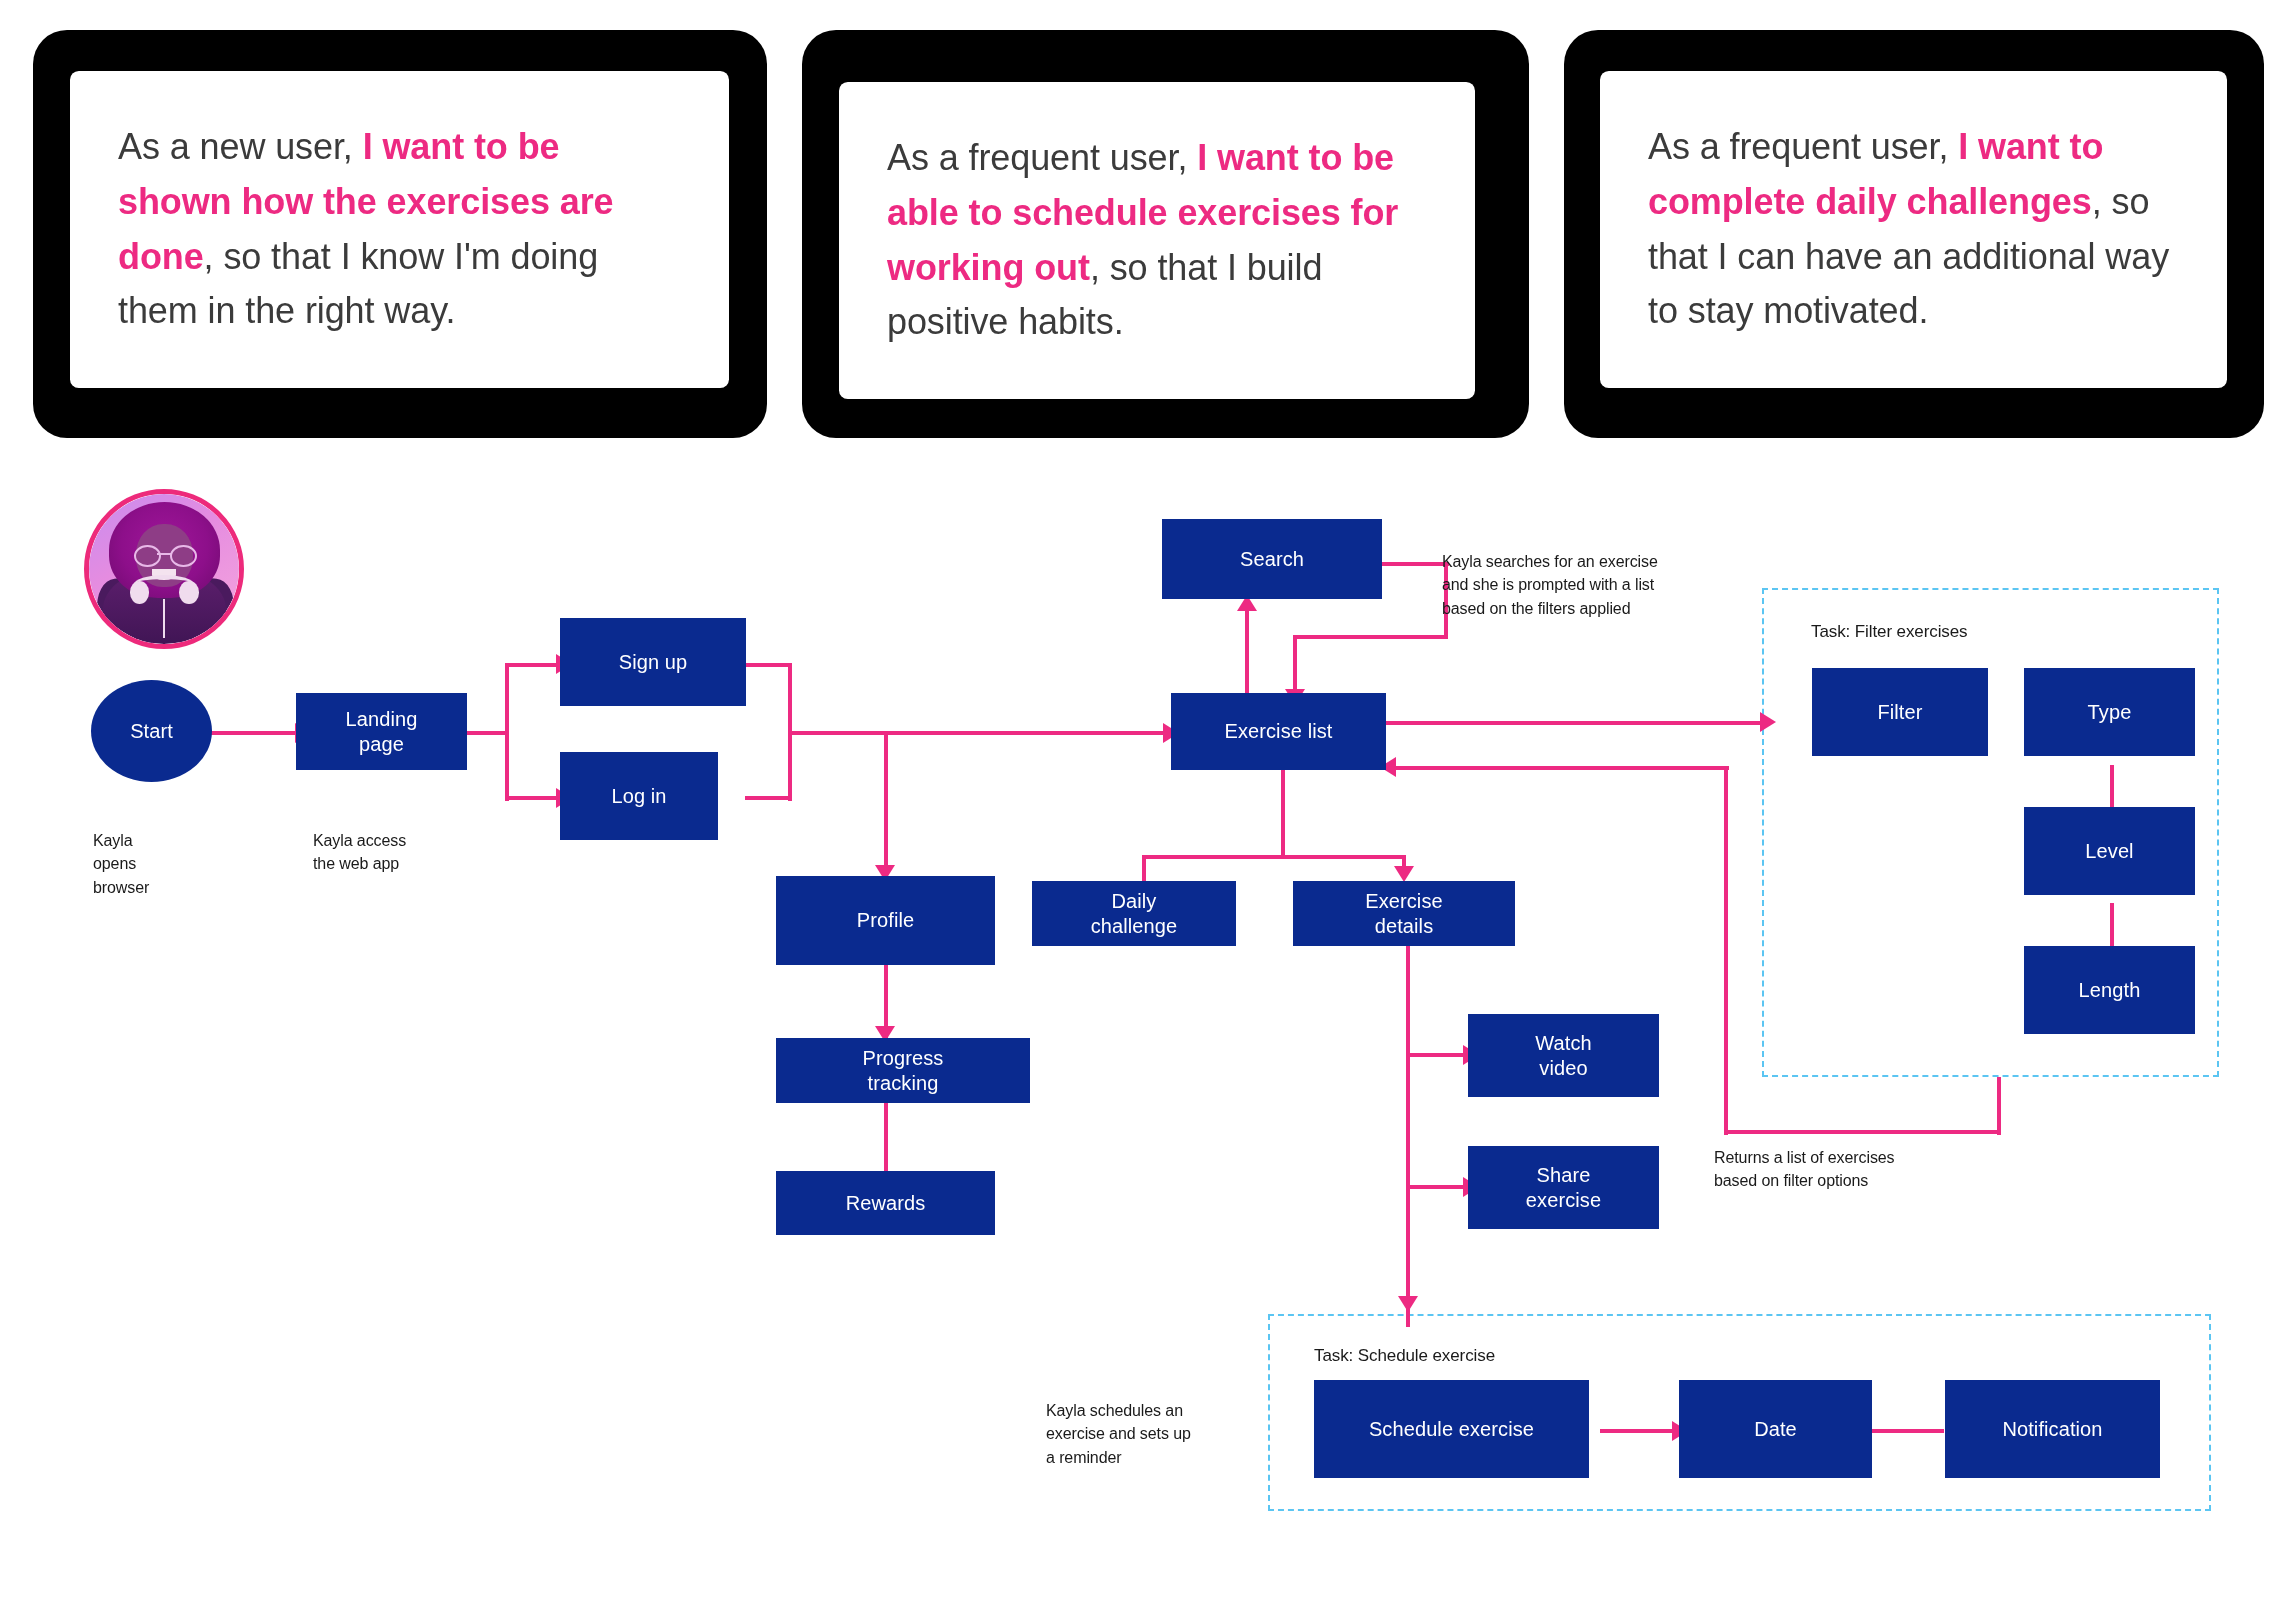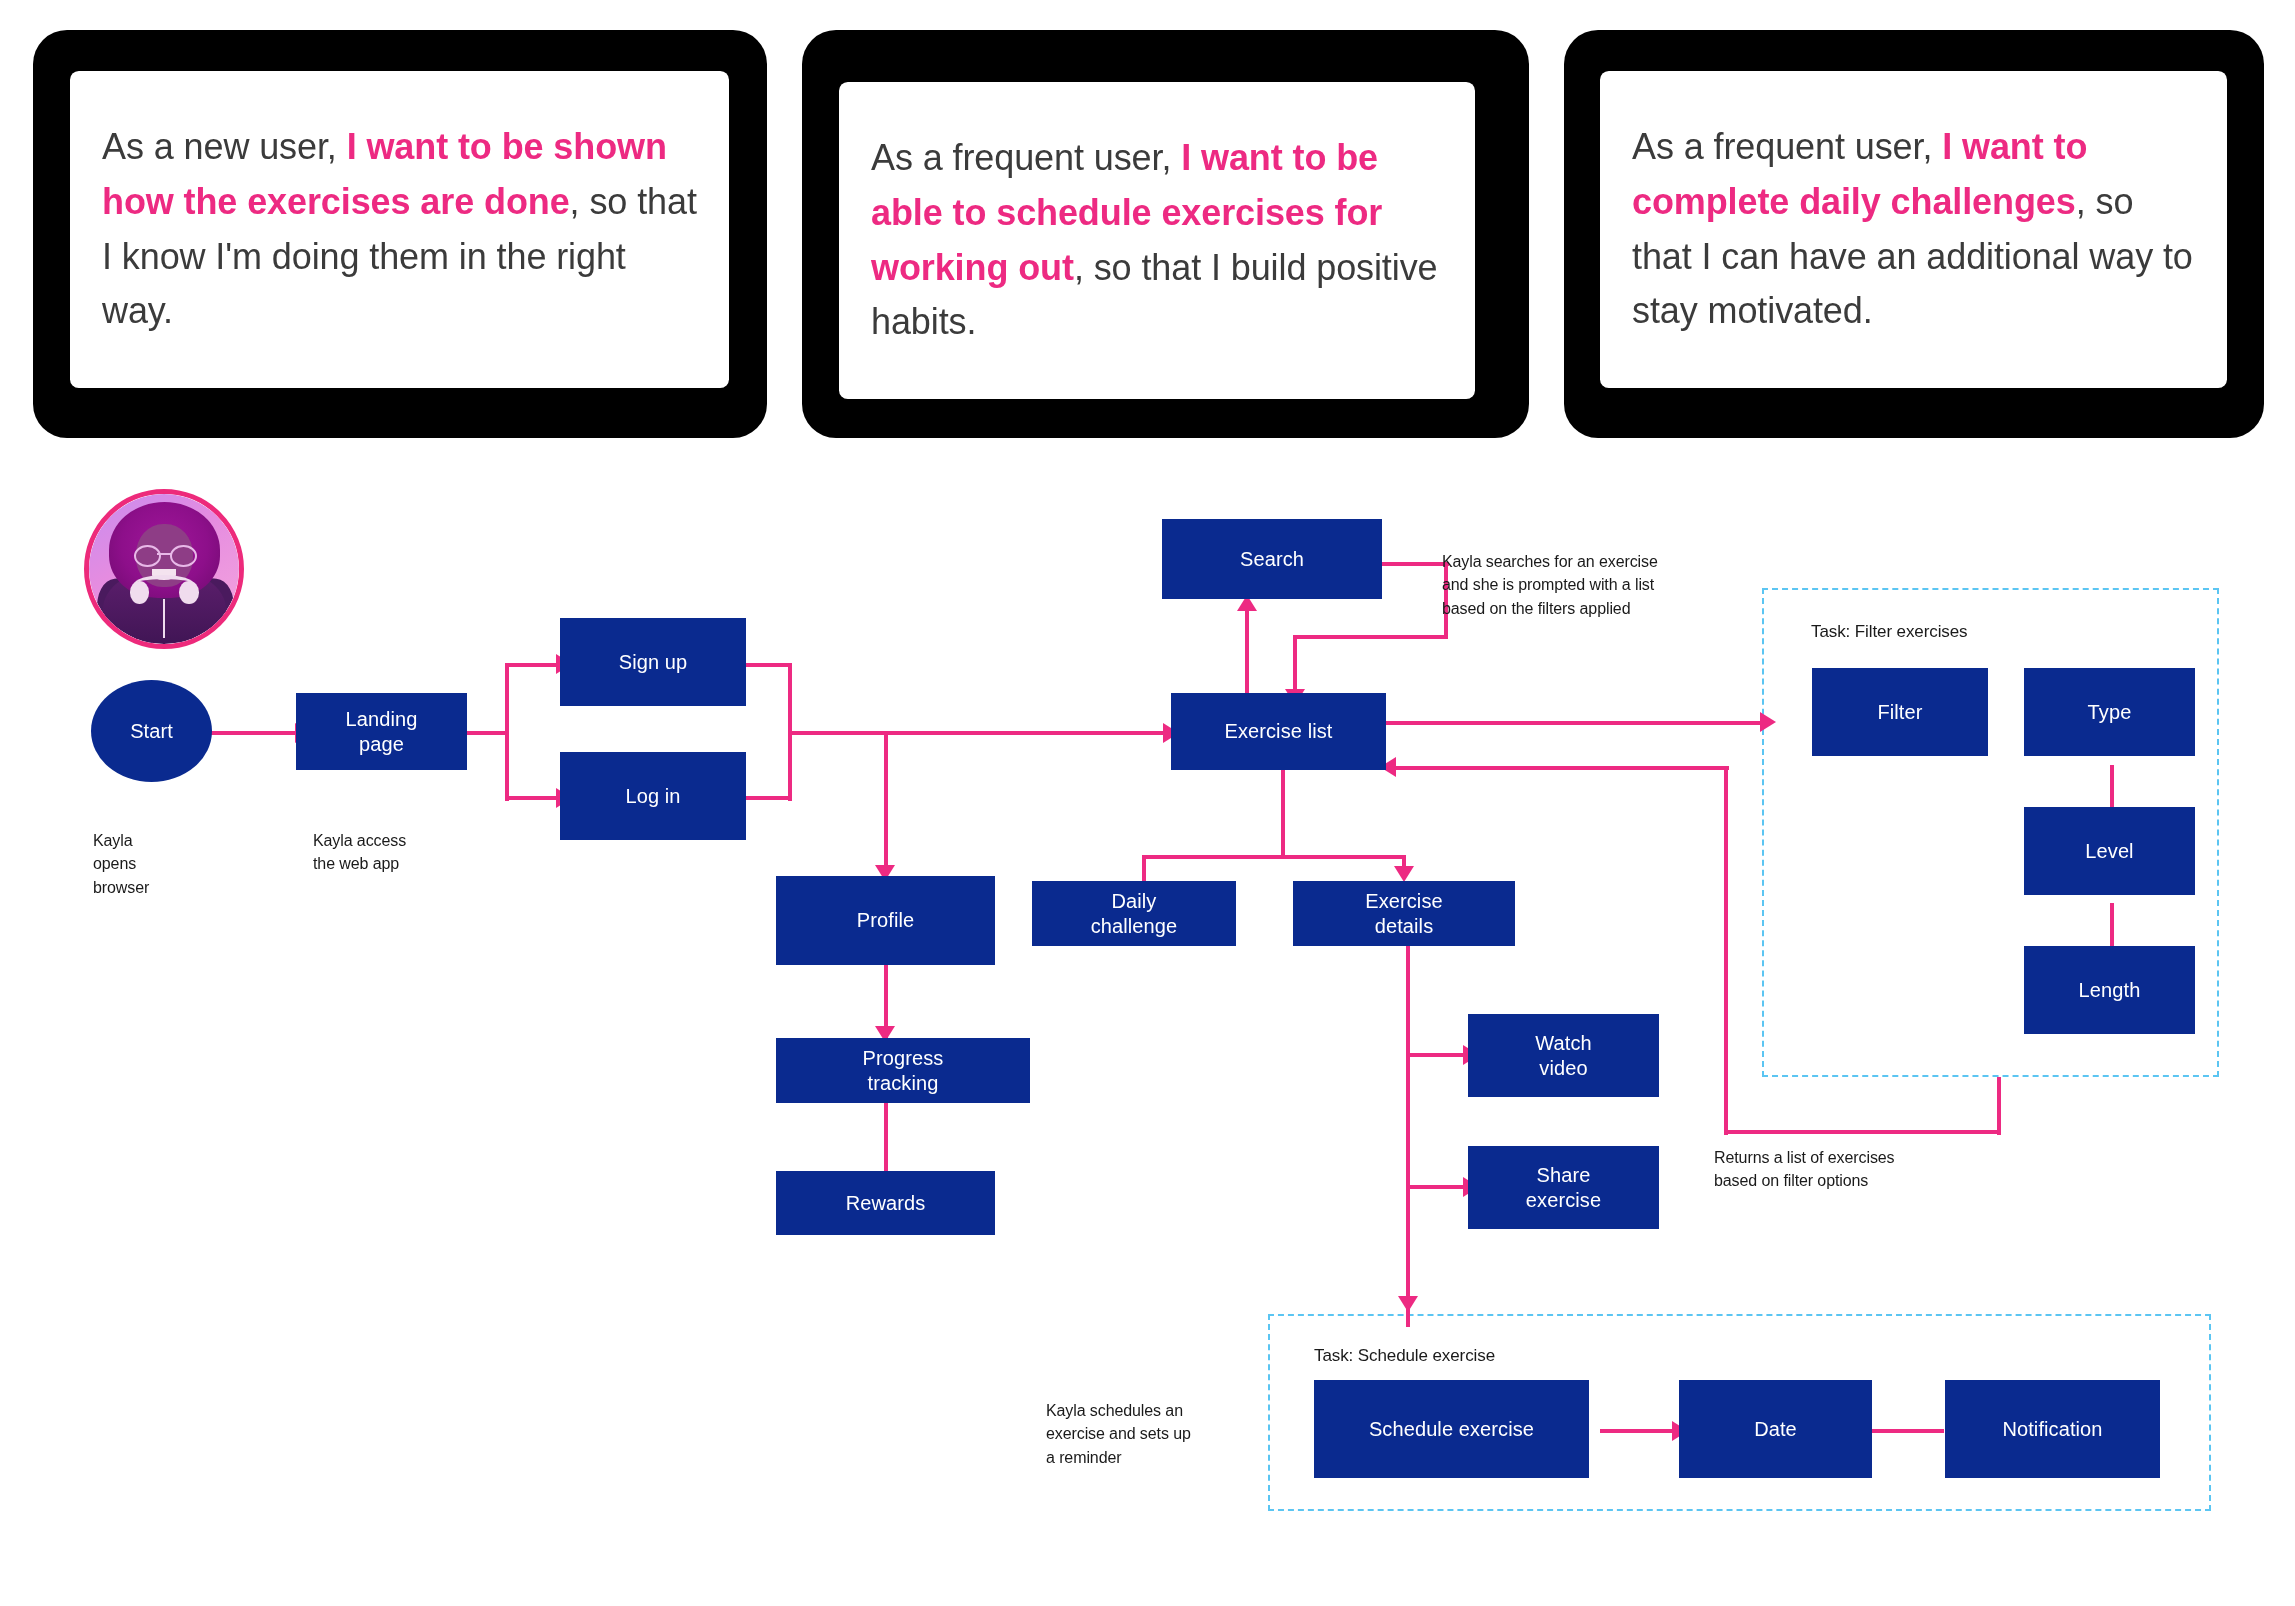--- a/index.html
+++ b/index.html
@@ -3,21 +3,21 @@
 <meta charset="utf-8">
 <style>
   html,body{margin:0;padding:0;background:#ffffff;}
   body{width:2295px;height:1607px;position:relative;overflow:hidden;
        font-family:"Liberation Sans", sans-serif;color:#231f20;}
 
   
   .story-card{position:absolute;background:#000000;border-radius:34px;}
   .story-inner{position:absolute;background:#ffffff;border-radius:8.8px;
                display:flex;align-items:center;}
-  .story-text{padding:0 32px;font-size:36px;line-height:1.52;color:#3b3b3b;
+  .story-text{padding:0 48px;font-size:36px;line-height:1.52;color:#3b3b3b;
               font-weight:300;letter-spacing:-0.1px;}
   .story-text .hl{color:#ED2A82;font-weight:700;}
 
   
   .avatar{position:absolute;border-radius:50%;overflow:hidden;
           border:5px solid #ED2A7B;box-sizing:border-box;}
   .avatar .photo{position:absolute;inset:0;border-radius:50%;overflow:hidden;}
   .ph-bg{position:absolute;inset:0;
          background:linear-gradient(150deg,#c88cf0 0%,#e58ce0 40%,#f7a8dd 100%);}
   .ph-body{position:absolute;left:9%;bottom:-6%;width:82%;height:56%;
@@ -197,21 +197,21 @@
 
 <div class="cx hline" style="left:1870px;top:1429px;width:74px;"></div>
 
 <div class="node oval" style="left:91px;top:680px;width:121px;height:102px;">Start</div>
 
 <div class="node" style="left:296px;top:693px;width:171px;height:77px;white-space:pre-line;">Landing
 page</div>
 
 <div class="node" style="left:560px;top:618px;width:186px;height:88px;">Sign up</div>
 
-<div class="node" style="left:560px;top:752px;width:186px;height:88px;">Log in</div>
+<div class="node" style="left:560px;top:752px;width:158px;height:88px;">Log in</div>
 
 <div class="node" style="left:1162px;top:519px;width:220px;height:80px;">Search</div>
 
 <div class="node" style="left:1171px;top:693px;width:215px;height:77px;">Exercise list</div>
 
 <div class="node" style="left:776px;top:876px;width:219px;height:89px;">Profile</div>
 
 <div class="node" style="left:776px;top:1038px;width:254px;height:65px;white-space:pre-line;">Progress
 tracking</div>
 

